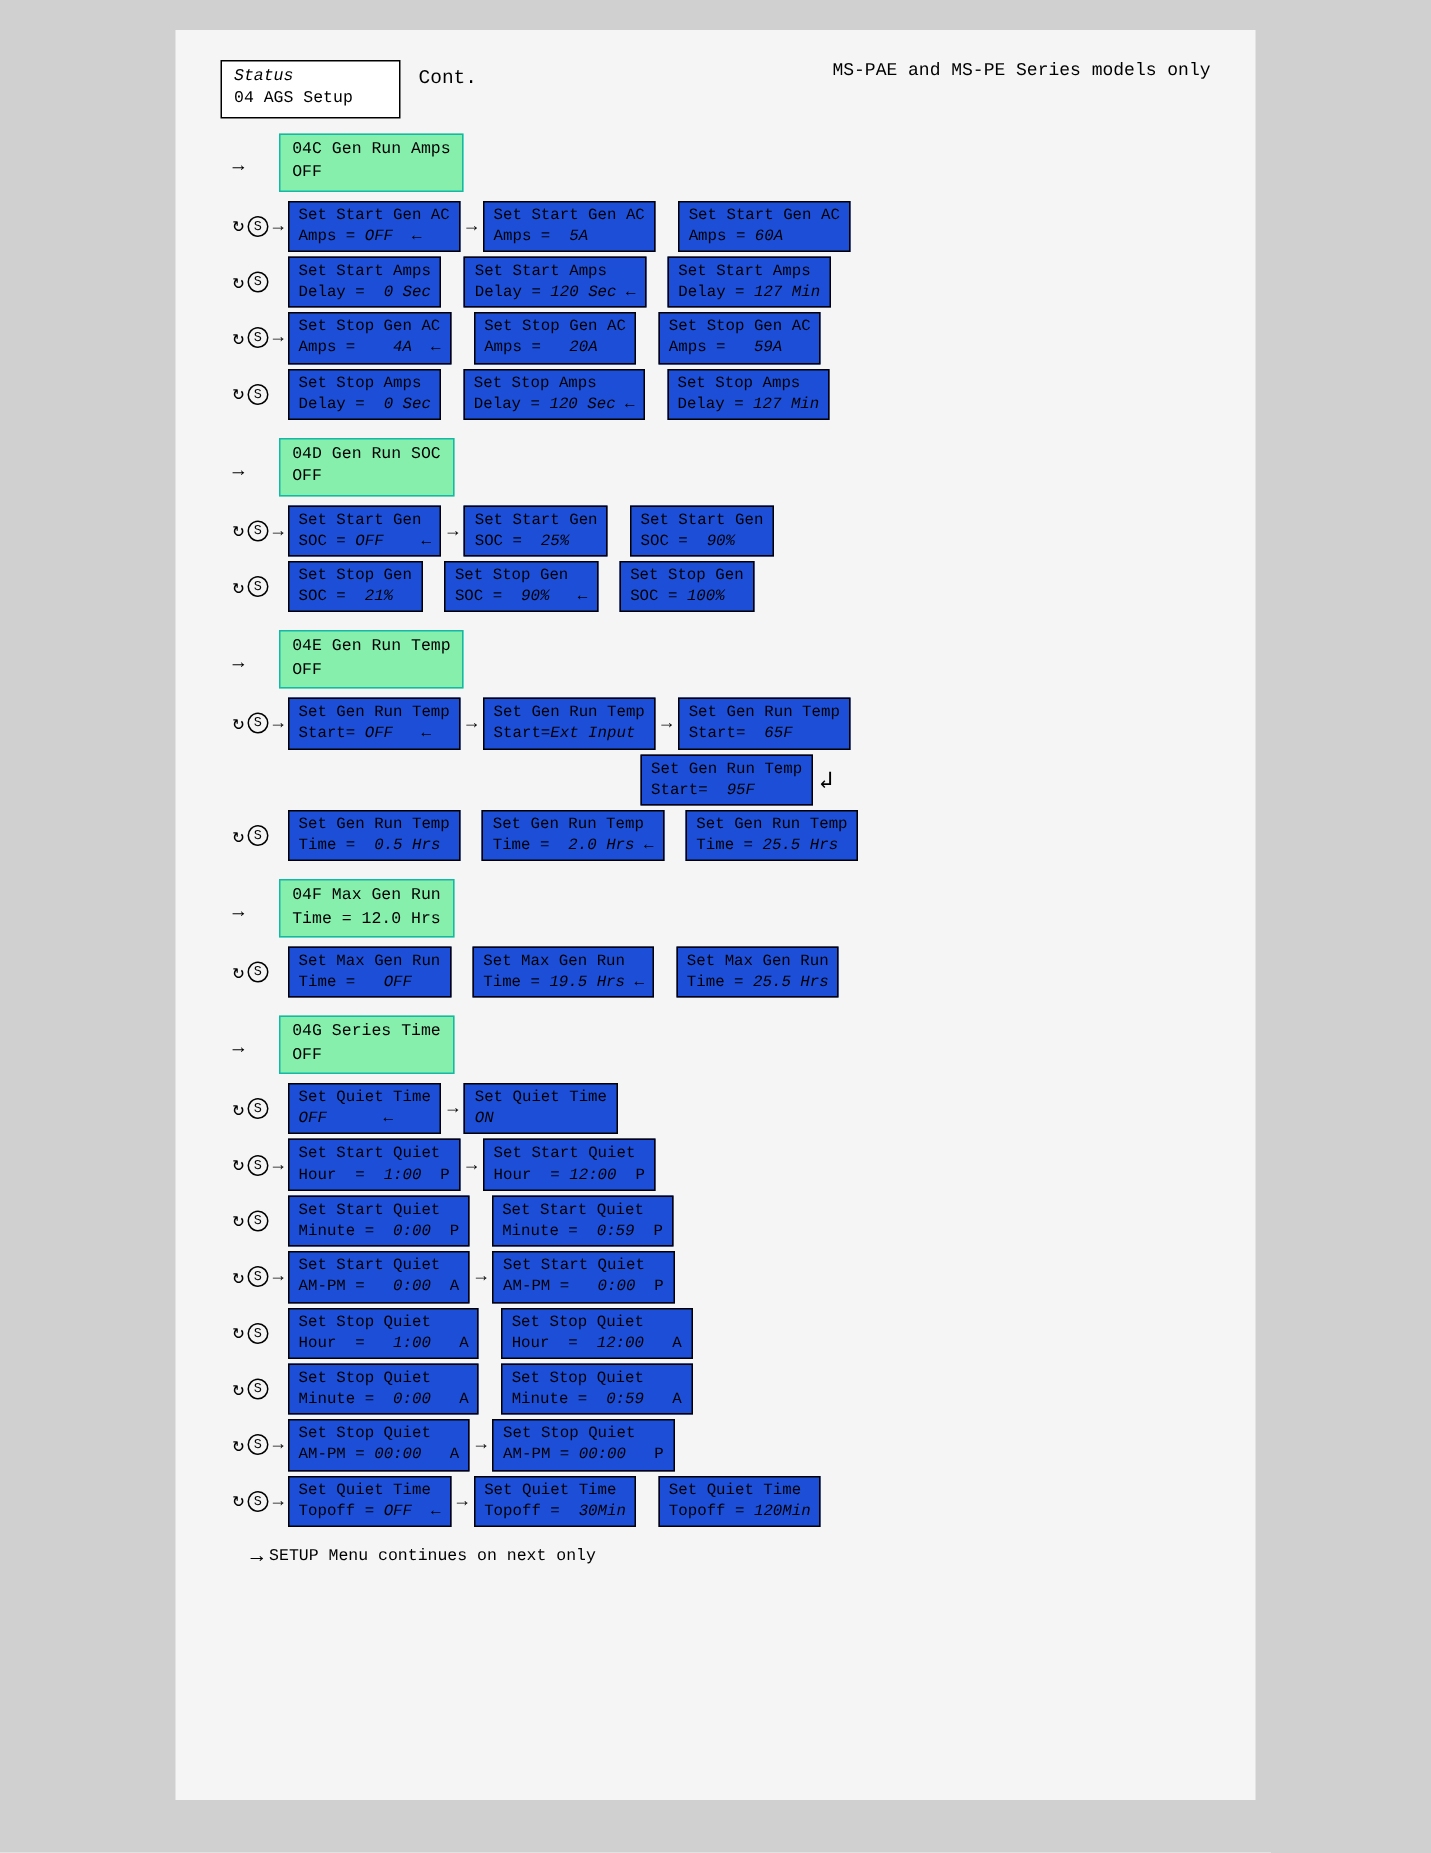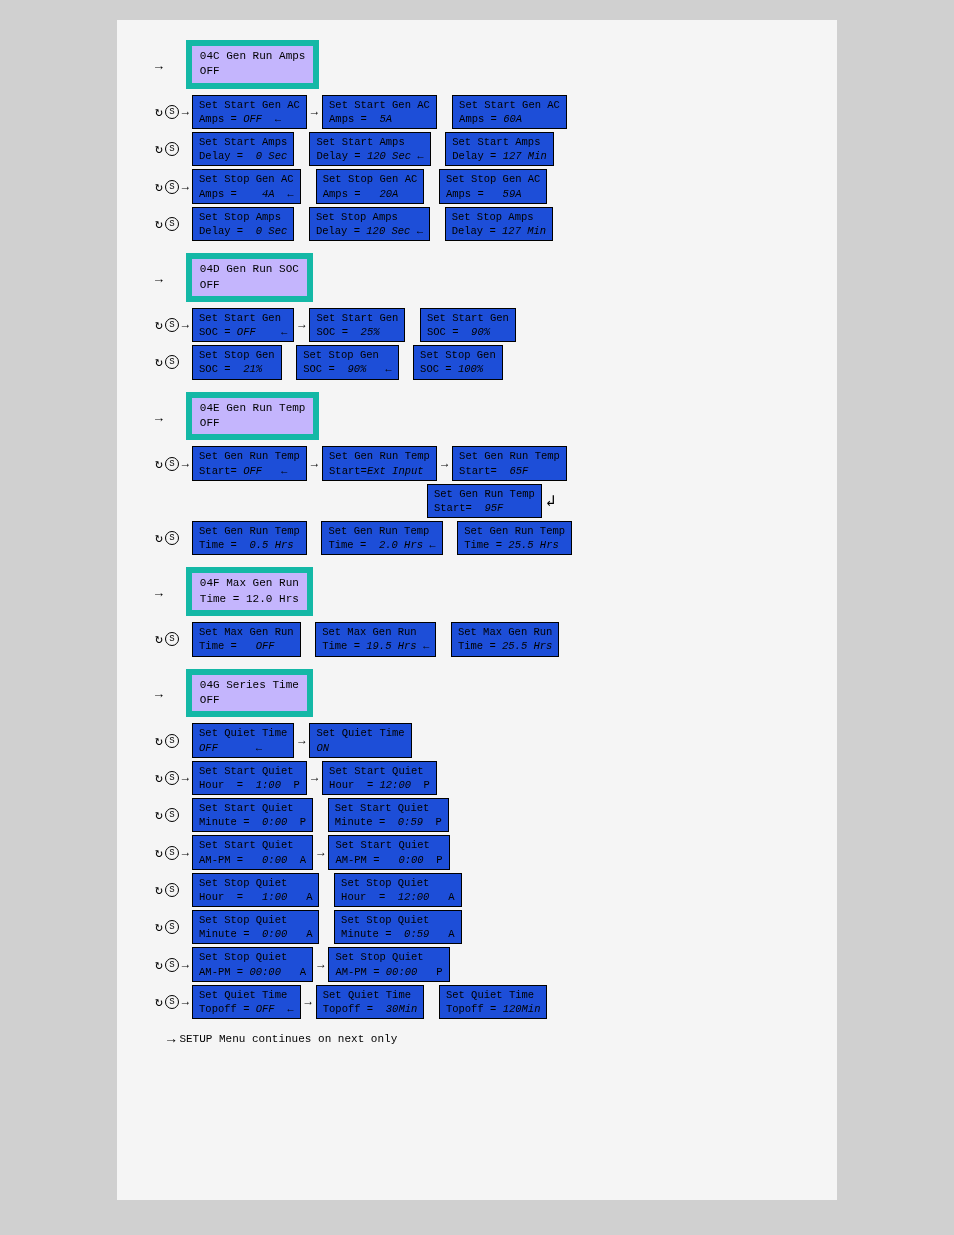--- a/index.html
+++ b/index.html
@@ -42,23 +42,23 @@
     .ms-label {
       position: absolute;
       right: 30px;
       top: 20px;
       font-size: 12px;
       text-align: center;
     }
 
     
     .section-header {
-      border: 6px solid #14b8a6;
+      border: 1px solid #14b8a6;
       padding: 3px 8px;
-      background: #c4b5fd;
+      background: #86efac;
       display: inline-block;
       font-size: 11px;
       line-height: 1.4;
       margin-bottom: 4px;
       margin-left: 20px;
     }
 
     
     .flow-section {
       margin-bottom: 12px;
@@ -119,20 +119,28 @@
     .setup-continues .arrow-right-big {
       font-size: 14px;
       margin-right: 4px;
     }
   </style>
 </head>
 <body>
 
 <div class="page">
 
+  <div class="header-area">
+    <div class="status-box">
+      <div class="italic">Status</div>
+      <div>04 AGS Setup</div>
+    </div>
+    <div class="cont-label">Cont.</div>
+    <div class="ms-label">MS-PAE and MS-PE Series models only</div>
+  </div>
 
   <div class="flow-section">
     <div class="top-arrow-row">
       <span style="margin-right:3px; font-size:13px;">→</span>
       <div class="section-header">
         <span>04C Gen Run Amps</span><br>
         <span class="italic">OFF</span>
       </div>
     </div>
 

